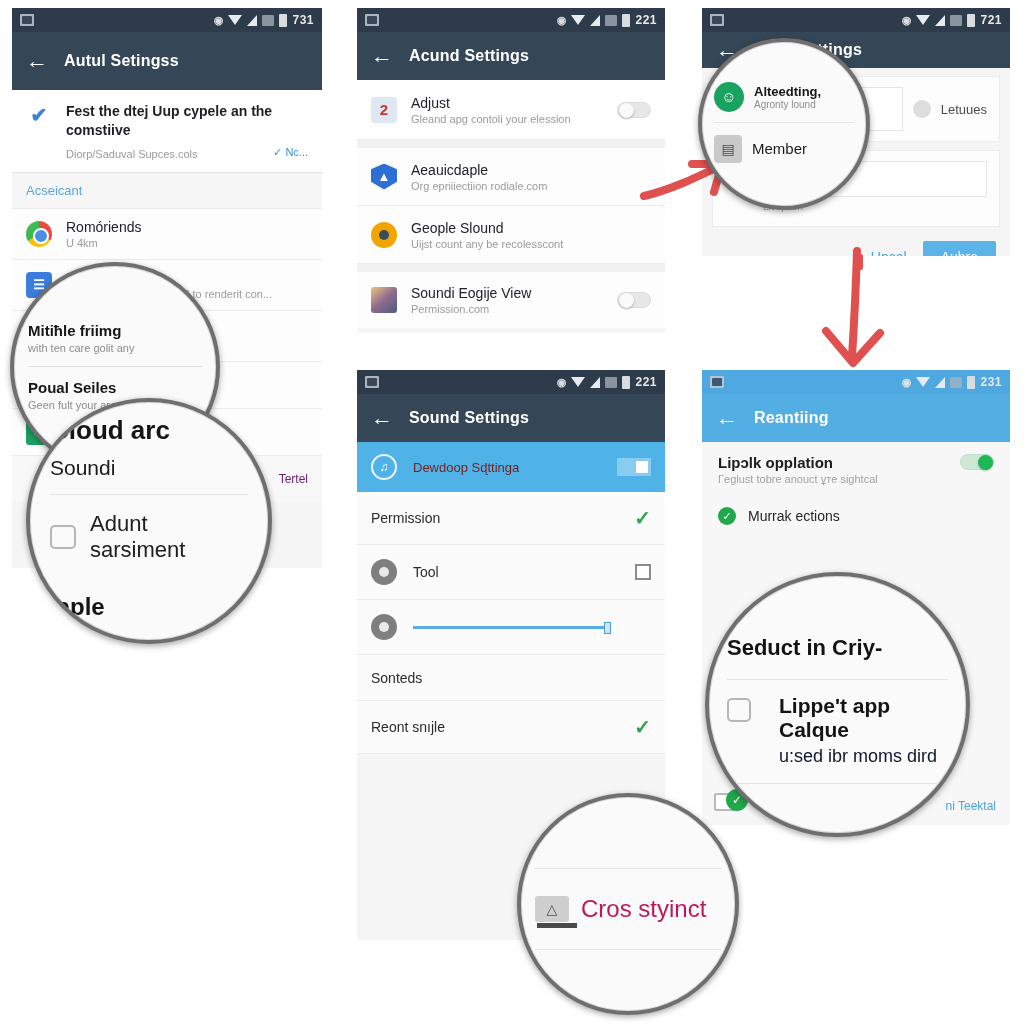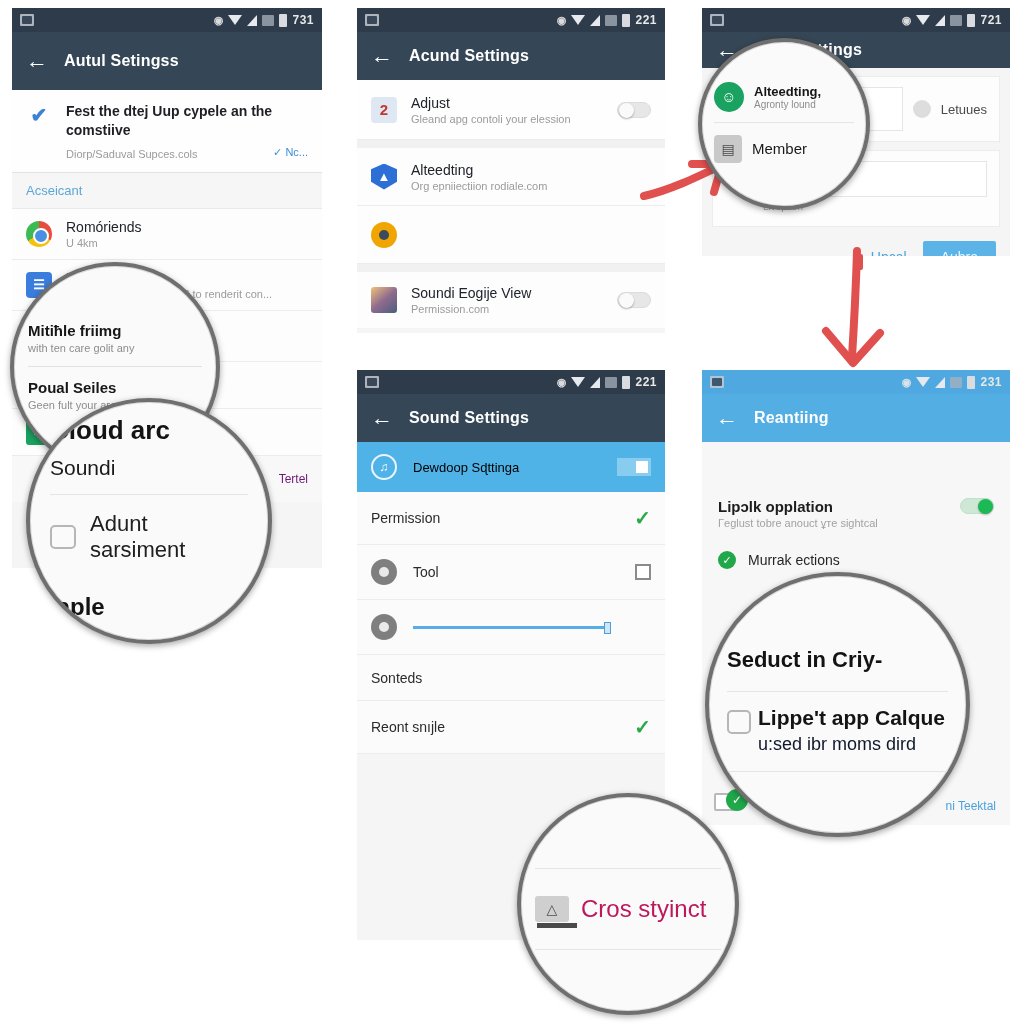--- a/index.html
+++ b/index.html
@@ -108,21 +108,21 @@
                 gap:16px; padding: 6px 14px 14px; }
   .link-btn { color:#46a5de; font-size:14px; }
   .primary-btn { background:#5cb3e8; color:#eaf6ff; font-size:14px;
                  padding:8px 18px; border-radius:2px; }
 
   
   .hl-row { background: #50b3e8; color:#fff; display:flex; align-items:center;
             gap:16px; padding:12px 14px; }
   .hl-icon { width:26px;height:26px;border-radius:50%;border:2px solid #eaf6ff;
              display:flex;align-items:center;justify-content:center;font-size:12px; }
-  .hl-label { flex:1; font-size:13px; color:#000000; }
+  .hl-label { flex:1; font-size:13px; color:#7f1d1d; }
   .hl-toggle { width:34px;height:18px;background:#88cdf0;position:relative;flex:none; }
   .hl-toggle::after{content:"";position:absolute;right:3px;top:3px;width:12px;
              height:12px;background:#fff;}
   .plain-row { display:flex; align-items:center; gap:16px; padding:14px;
                background:#fbfbfb; border-bottom:1px solid #ececec; font-size:14px;
                color:#2b2b2b; min-height:46px; }
   .grey-circ { width:26px;height:26px;border-radius:50%;background:#7f7f7f;
                flex:none;position:relative; }
   .grey-circ::after{content:"";position:absolute;left:8px;top:8px;width:10px;
                height:10px;border-radius:50%;background:#e9e9e9;}
@@ -268,27 +268,31 @@
         <div class="row-sub">Gleand apg contoli your elession</div>
       </div>
       <span class="switch"></span>
     </div>
 
     <div style="height:8px;background:#f1f1f1;"></div>
 
     <div class="row" style="height:58px;">
       <span class="ico ico-shield">▲</span>
       <div class="row-txt">
-        <div class="row-title">Alteedting</div>
+        <div class="row-title">Aeauicdaple</div>
         <div class="row-sub">Org epniiectiion rodiale.com</div>
       </div>
     </div>
 
     <div class="row" style="height:58px;">
       <span class="ico ico-circ"></span>
+      <div class="row-txt">
+        <div class="row-title">Geople Slound</div>
+        <div class="row-sub">Uijst count any be recolesscont</div>
+      </div>
     </div>
 
     <div style="height:8px;background:#f1f1f1;"></div>
 
     <div class="row" style="height:56px;border-bottom:none;">
       <span class="ico ico-photo"></span>
       <div class="row-txt">
         <div class="row-title">Soundi Eogĳe View</div>
         <div class="row-sub">Permission.com</div>
       </div>
@@ -414,21 +418,21 @@
         <span class="sb-batt"></span>
         <span class="sb-time">231</span>
       </div>
     </div>
 
     <div class="appbar ab-blue" style="height:48px;">
       <span class="ab-back">←</span>
       <span class="ab-title">Reantiing</span>
     </div>
 
-    <div class="p5-row" style="display:flex;align-items:flex-start;gap:0;margin-top:44px;">
+    <div class="p5-row" style="display:flex;align-items:flex-start;gap:0;">
       <div style="flex:1;">
         <div class="p5-title">Lipɔlk opplation</div>
         <div class="p5-sub">Γeglust tobre anouсt ұтe sightcal</div>
       </div>
       <span class="switch sw-on"></span>
     </div>
 
     <div class="p5-check-row">
       <span class="green-dot">✓</span>
       <span>Murrak ections</span>
@@ -490,21 +494,21 @@
     <div style="display:flex;align-items:center;gap:10px;padding:12px 0;">
       <span style="width:28px;height:28px;border-radius:4px;background:#c9c9c9;color:#4a4a4a;
                    display:flex;align-items:center;justify-content:center;font-size:14px;flex:none;">▤</span>
       <span style="font-size:15px;color:#1a1a1a;">Member</span>
     </div>
   </div>
 
   <div class="lens" style="left:705px; top:572px; width:265px; height:265px; padding:0 18px;">
     <div style="font-size:22px;font-weight:bold;color:#131313;padding:10px 0 18px;
                 border-bottom:1px solid #e4e4e4;">Seduct in Criy-</div>
-    <div style="display:flex;align-items:flex-start;gap:7px;padding:14px 0 16px;
+    <div style="display:flex;align-items:flex-start;gap:28px;padding:14px 0 16px;
                 border-bottom:1px solid #e4e4e4;">
       <span style="width:24px;height:24px;border:2px solid #b6b6b6;border-radius:5px;flex:none;margin-top:4px;"></span>
       <div>
         <div style="font-size:21px;font-weight:bold;color:#141414;">Lippe't app Calque</div>
         <div style="font-size:18px;color:#0f172a;margin-top:4px;">u:sed ibr moms dird</div>
       </div>
     </div>
   </div>
 
   <div class="lens" style="left:517px; top:793px; width:222px; height:222px; padding:0 14px;">

